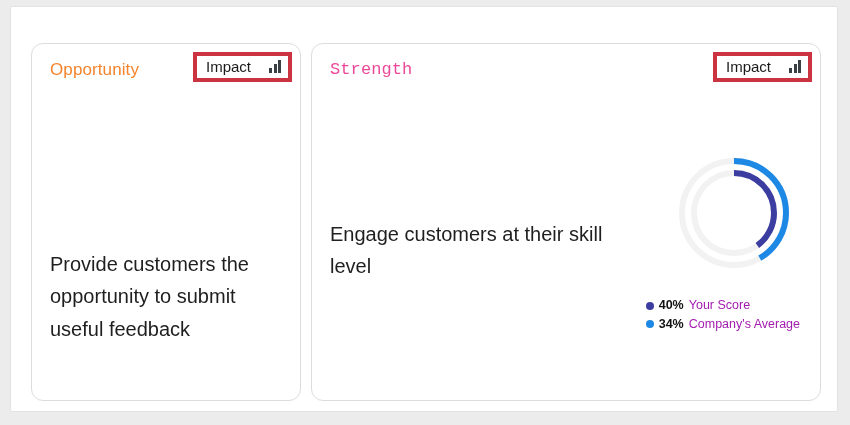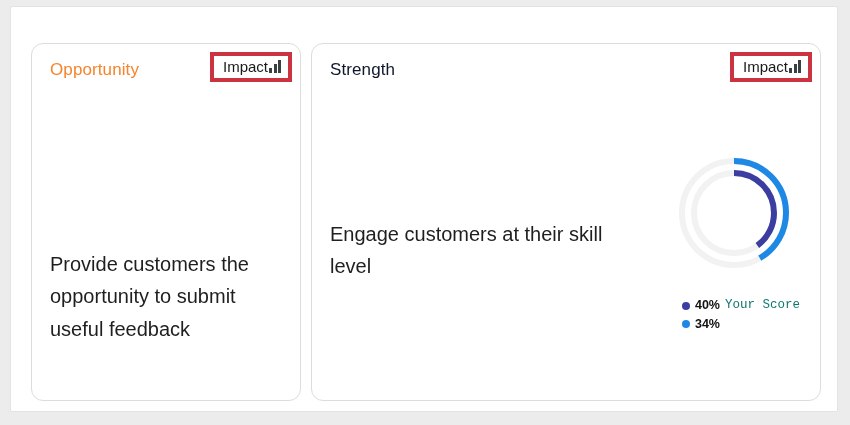--- a/index.html
+++ b/index.html
@@ -58,33 +58,33 @@
   .card-title {
     position: absolute;
     left: 18px;
     top: 16px;
     font-size: 17px;
     font-weight: 400;
     letter-spacing: 0.1px;
     white-space: nowrap;
   }
   .title-opportunity { color: #f5842c; }
-  .title-strength { color: #0f172a; }
+  .title-strength { color: #ec4899; font-family: Liberation Mono, monospace; }
 
   
   .impact-wrap {
     position: absolute;
     top: 8px;
     right: 8px;
     border: 4px solid #cc3340;
     background: #ffffff;
     padding: 3px 7px 4px 9px;
     display: flex;
     align-items: center;
-    gap: 1px;
+    gap: 18px;
     box-sizing: border-box;
   }
   .impact-label {
     font-size: 15px;
     color: #1a1a1a;
     line-height: 1;
     white-space: nowrap;
   }
   .impact-bars {
     display: flex;
@@ -153,21 +153,21 @@
   .legend-dot {
     width: 8px;
     height: 8px;
     border-radius: 50%;
     flex: 0 0 8px;
   }
   .legend-pct {
     font-weight: 700;
     color: #111111;
   }
-  .legend-name { color: #0f766e; font-family: Liberation Mono, monospace; }
+  .legend-name { color: #a21caf; }
 </style>
 </head>
 <body>
 
 <div class="page-frame">
 
   <div class="cards-row">
 
     <div class="card card-opportunity">
       <div class="card-head">
@@ -218,19 +218,20 @@
 
         <div class="legend">
           <div class="legend-row">
             <span class="legend-dot" style="background:#3b3da0"></span>
             <span class="legend-pct">40%</span>
             <span class="legend-name">Your Score</span>
           </div>
           <div class="legend-row">
             <span class="legend-dot" style="background:#1e88e5"></span>
             <span class="legend-pct">34%</span>
+            <span class="legend-name">Company's Average</span>
           </div>
         </div>
       </div>
     </div>
 
   </div>
 </div>
 
 </body></html>

